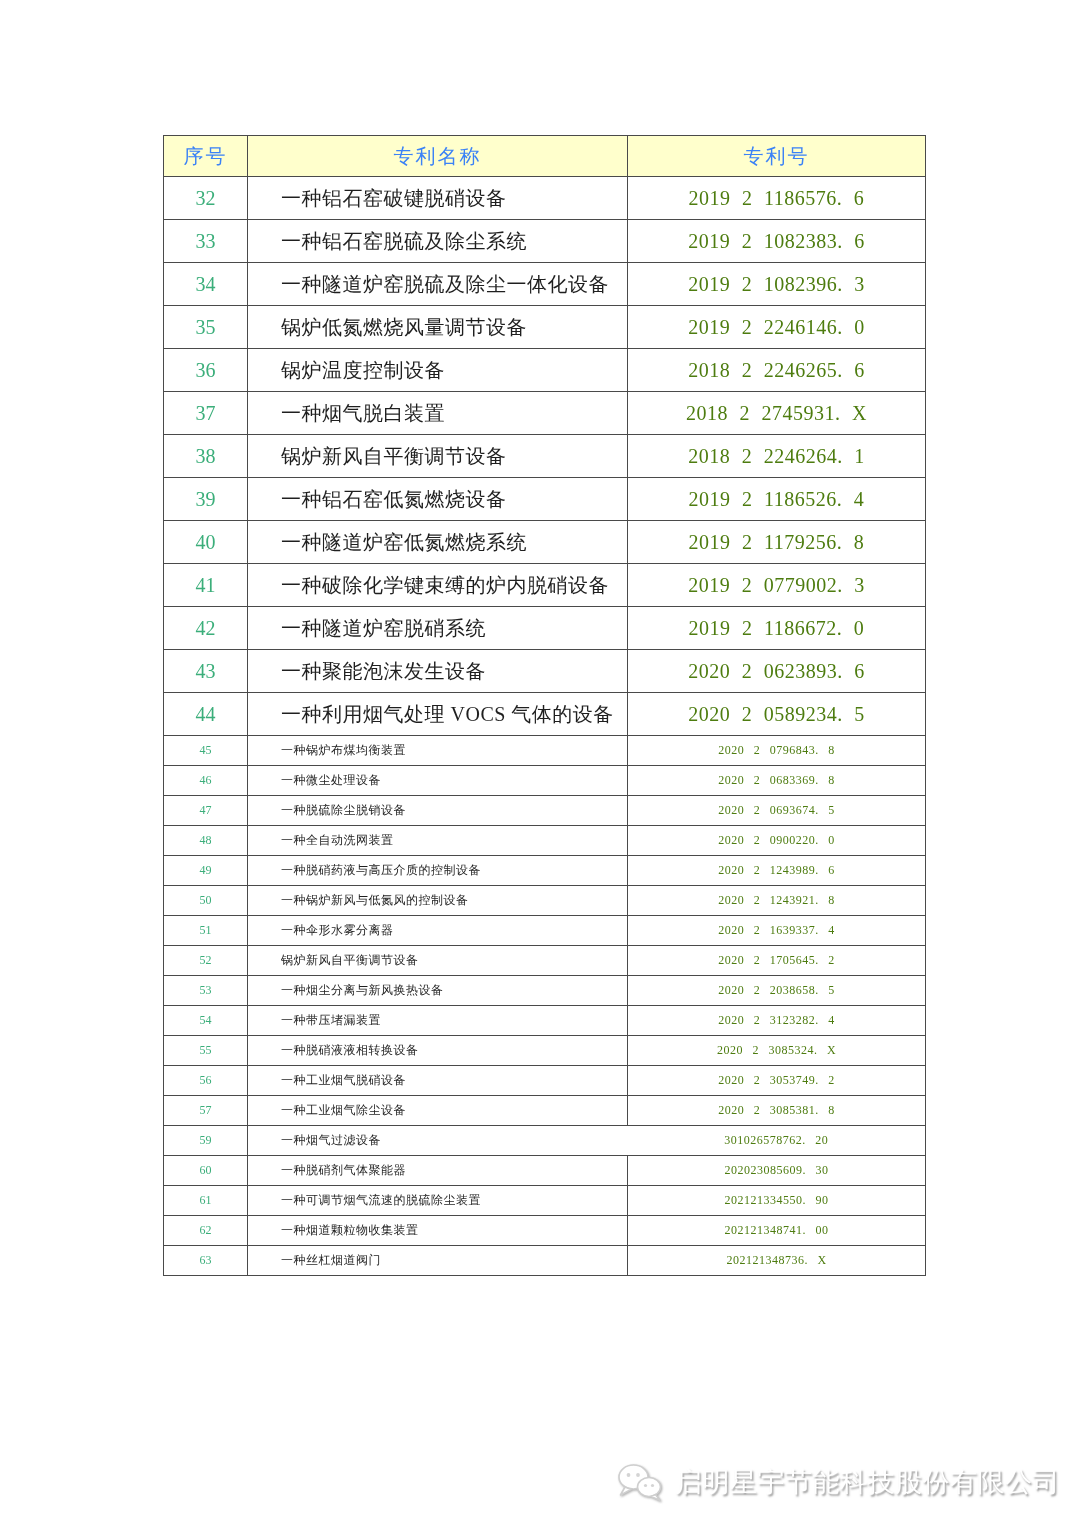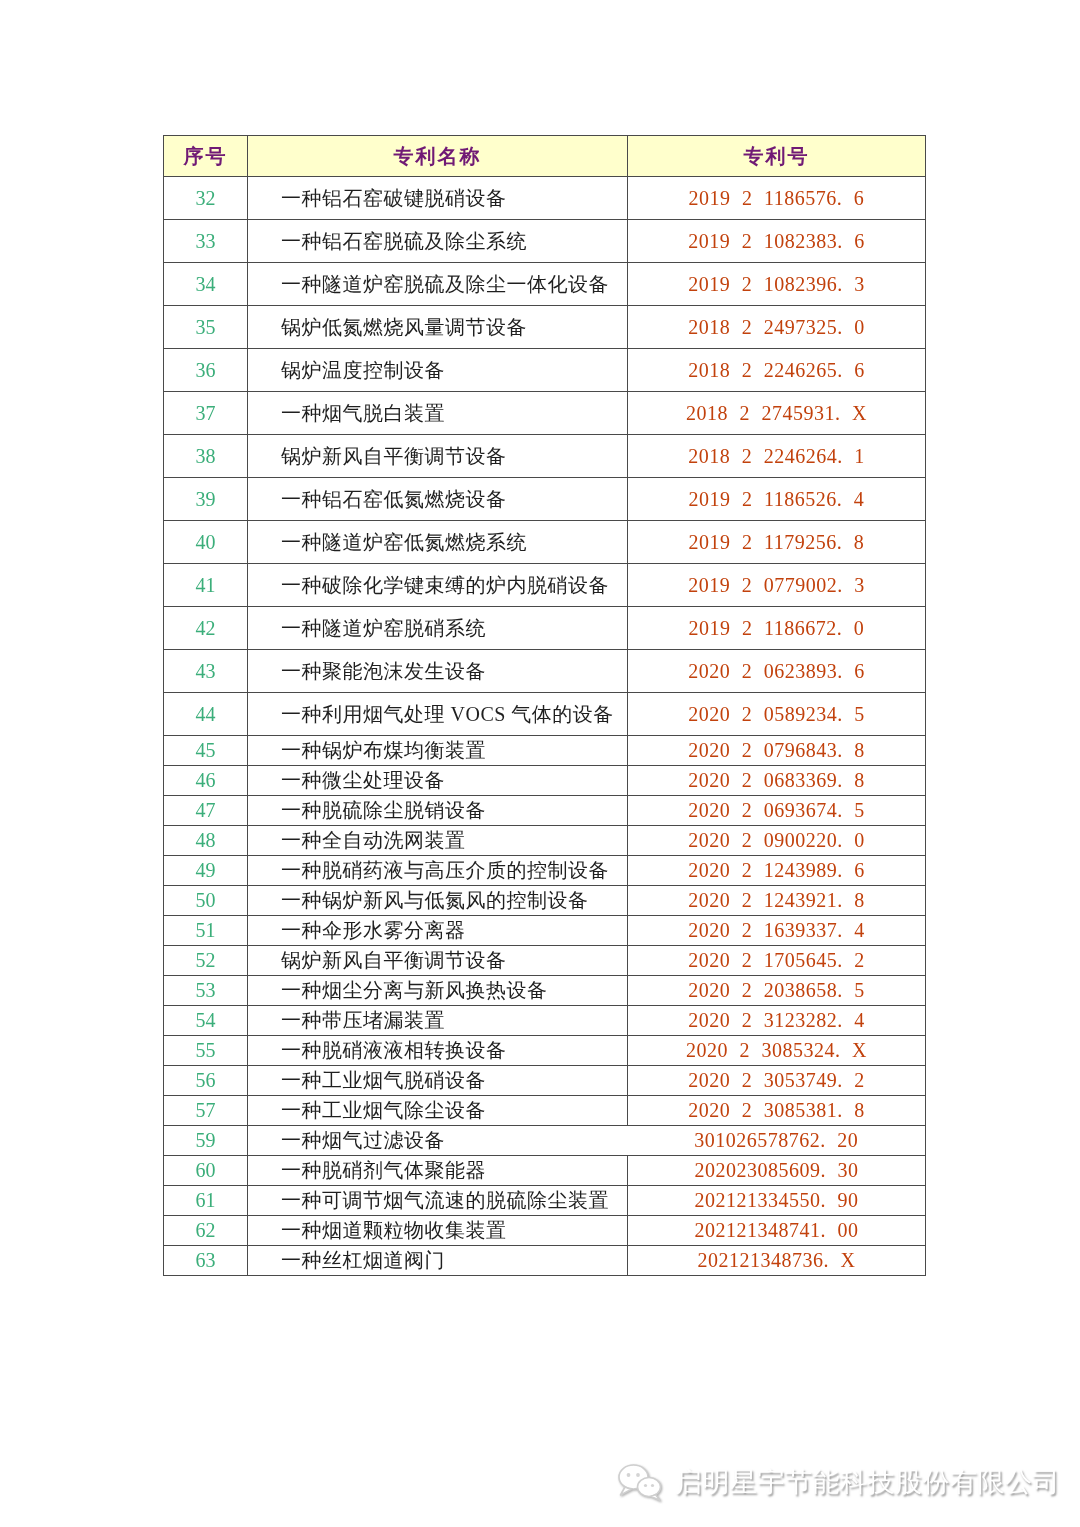--- a/index.html
+++ b/index.html
@@ -18,37 +18,37 @@
   table.patents col.c2{width:380px;}
   table.patents col.c3{width:298px;}
 
   table.patents th, table.patents td{
     border:1.5px solid #4a4a4a;
     overflow:hidden;white-space:nowrap;
   }
   thead th{
     background:#FFFFCC;
     height:38px;
-    font-size:20px;font-weight:bold;color:#701a75;
+    font-size:20px;font-weight:normal;color:#3b82f6;
     text-align:center;letter-spacing:2px;margin-left:18px;
   }
   tr.tall td{height:40px;font-size:20px;}
-  tr.short td{height:27px;font-size:20px;}
+  tr.short td{height:27px;font-size:12px;}
 
   td.no{
     text-align:center;color:#3BAE7A;
     font-size:19px;
     margin-top:44px;
   }
   td.name{
     text-align:left;padding-left:33px;color:#1f1f1f;
     letter-spacing:0.5px;
   }
   td.num{
-    text-align:center;color:#c2410c;
+    text-align:center;color:#4d7c0f;
     word-spacing:6px;letter-spacing:0.5px;
   }
   tr.no-divider td.name{border-right:none;}
   tr.no-divider td.num{border-left:none;}
 
   .watermark{
     position:absolute;top:1461px;right:20px;height:42px;
     display:flex;align-items:center;gap:10px;
   }
   .watermark .wm-text{
@@ -92,21 +92,21 @@
           <td class="num">2019 2 1082383. 6</td>
         </tr>
         <tr class="tall">
           <td class="no">34</td>
           <td class="name">一种隧道炉窑脱硫及除尘一体化设备</td>
           <td class="num">2019 2 1082396. 3</td>
         </tr>
         <tr class="tall">
           <td class="no">35</td>
           <td class="name">锅炉低氮燃烧风量调节设备</td>
-          <td class="num">2018 2 2497325. 0</td>
+          <td class="num">2019 2 2246146. 0</td>
         </tr>
         <tr class="tall">
           <td class="no">36</td>
           <td class="name">锅炉温度控制设备</td>
           <td class="num">2018 2 2246265. 6</td>
         </tr>
         <tr class="tall">
           <td class="no">37</td>
           <td class="name">一种烟气脱白装置</td>
           <td class="num">2018 2 2745931. X</td>

